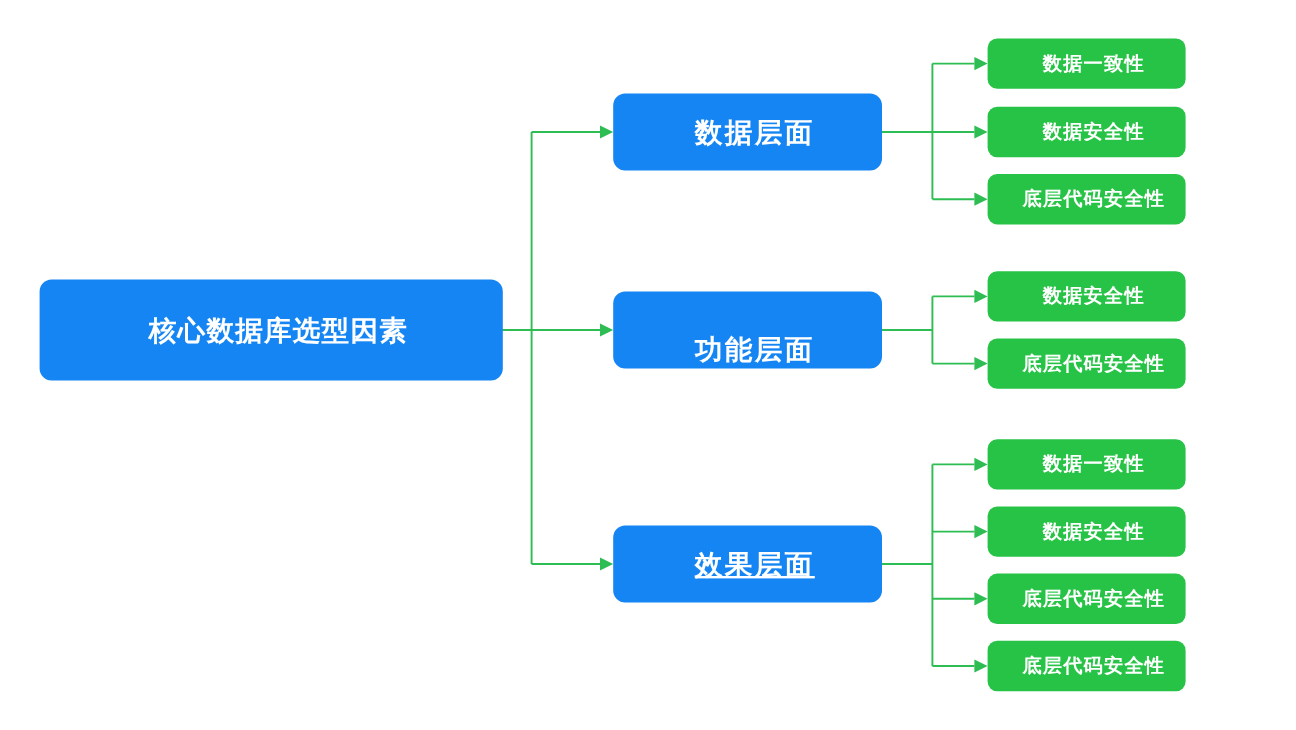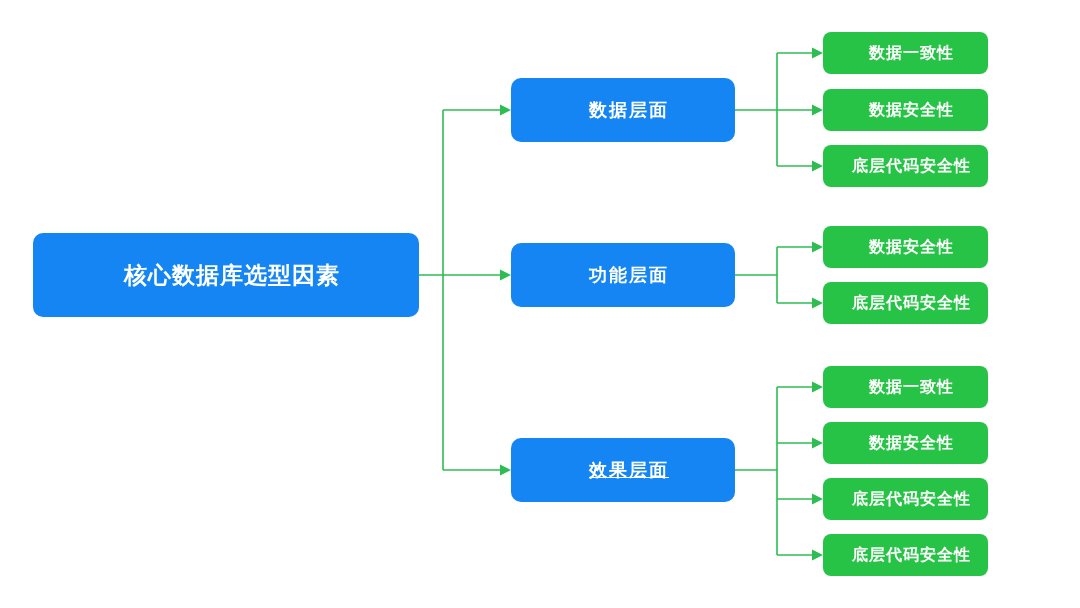--- a/index.html
+++ b/index.html
@@ -49,23 +49,23 @@
   }
   .node.blue {
     background: var(--node-blue, #1585F3);
     border-radius: 10px;
   }
   .node.green {
     background: var(--node-green, #27C346);
     border-radius: 8px;
   }
   .root-node  { left: 33px;  top: 233px; width: 386px; height: 84px; font-size: 23px; letter-spacing: 1px; }
-  .mid-node   { left: 511px; width: 224px; height: 64px; font-size: 18px; letter-spacing: 2px; }
+  .mid-node   { left: 511px; width: 224px; height: 64px; font-size: 23px; letter-spacing: 2px; }
   .mid-0 { top: 78px; }
-  .mid-1 { top: 243px; }
+  .mid-1 { top: 243px; align-items: flex-end; }
   .mid-2 { top: 438px; text-decoration: underline; }
   .leaf-node  { left: 823px; width: 165px; height: 42px; font-size: 16px; letter-spacing: 1px; }
   .leaf-0-0 { top: 32px; }
   .leaf-0-1 { top: 89px; }
   .leaf-0-2 { top: 145px; }
   .leaf-1-0 { top: 226px; }
   .leaf-1-1 { top: 282px; }
   .leaf-2-0 { top: 366px; }
   .leaf-2-1 { top: 422px; }
   .leaf-2-2 { top: 478px; }

